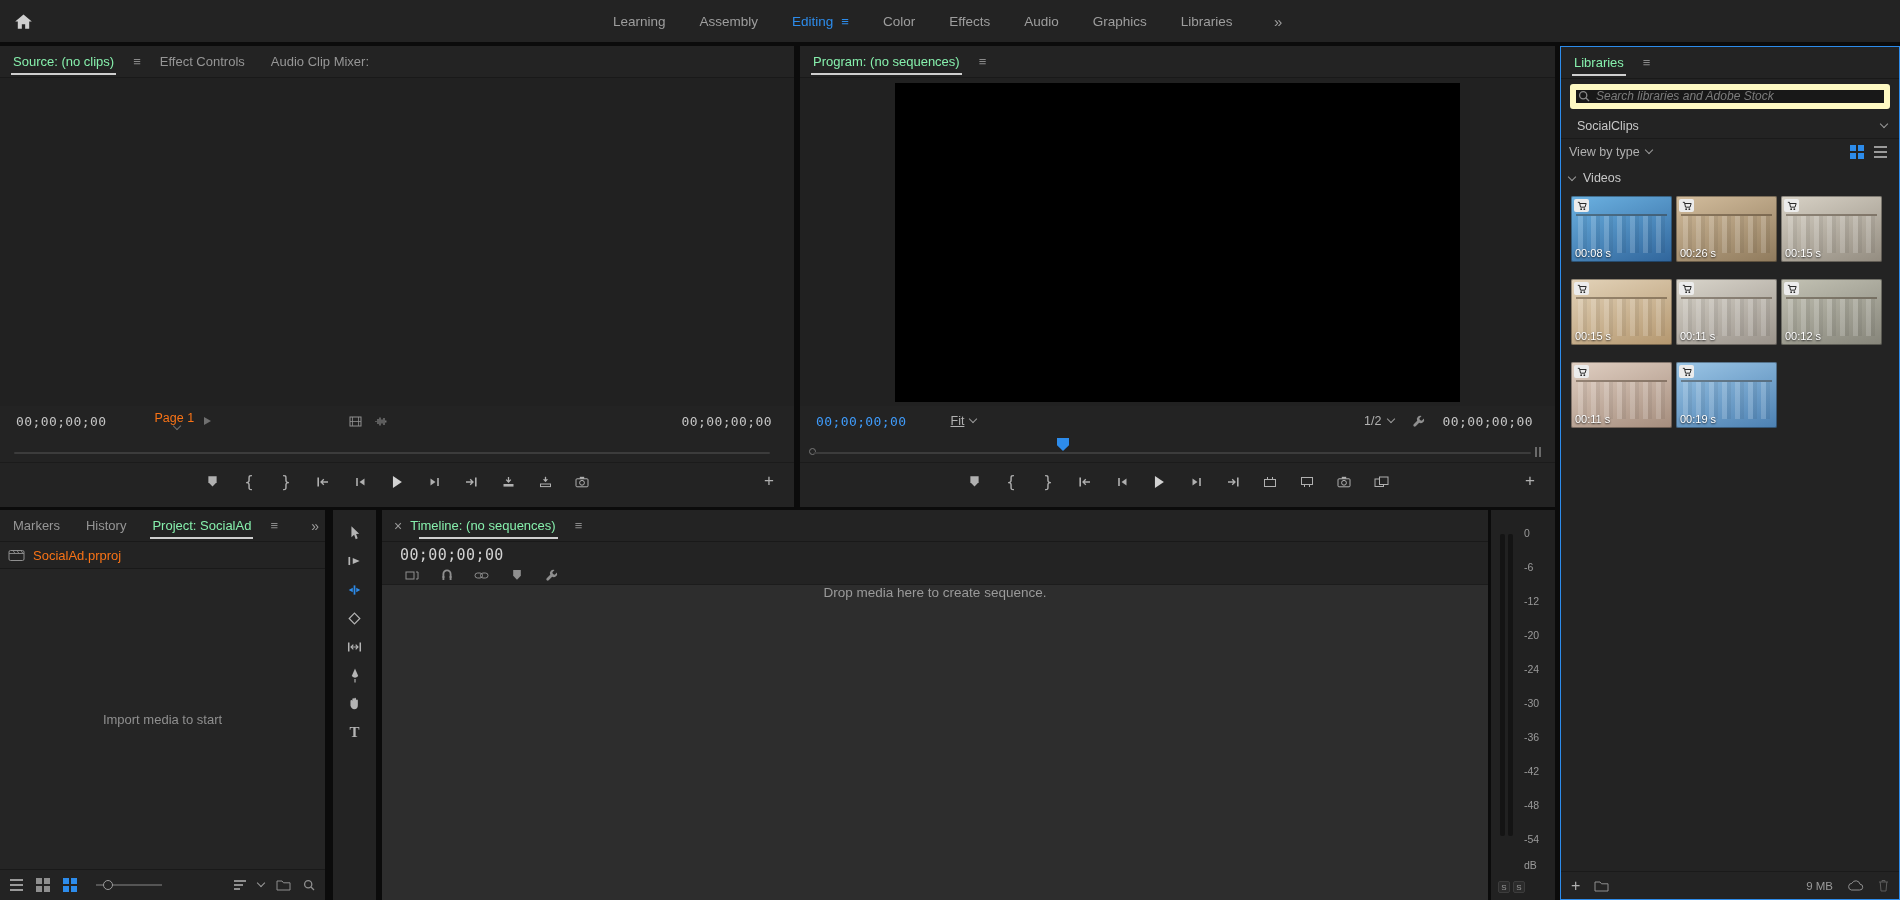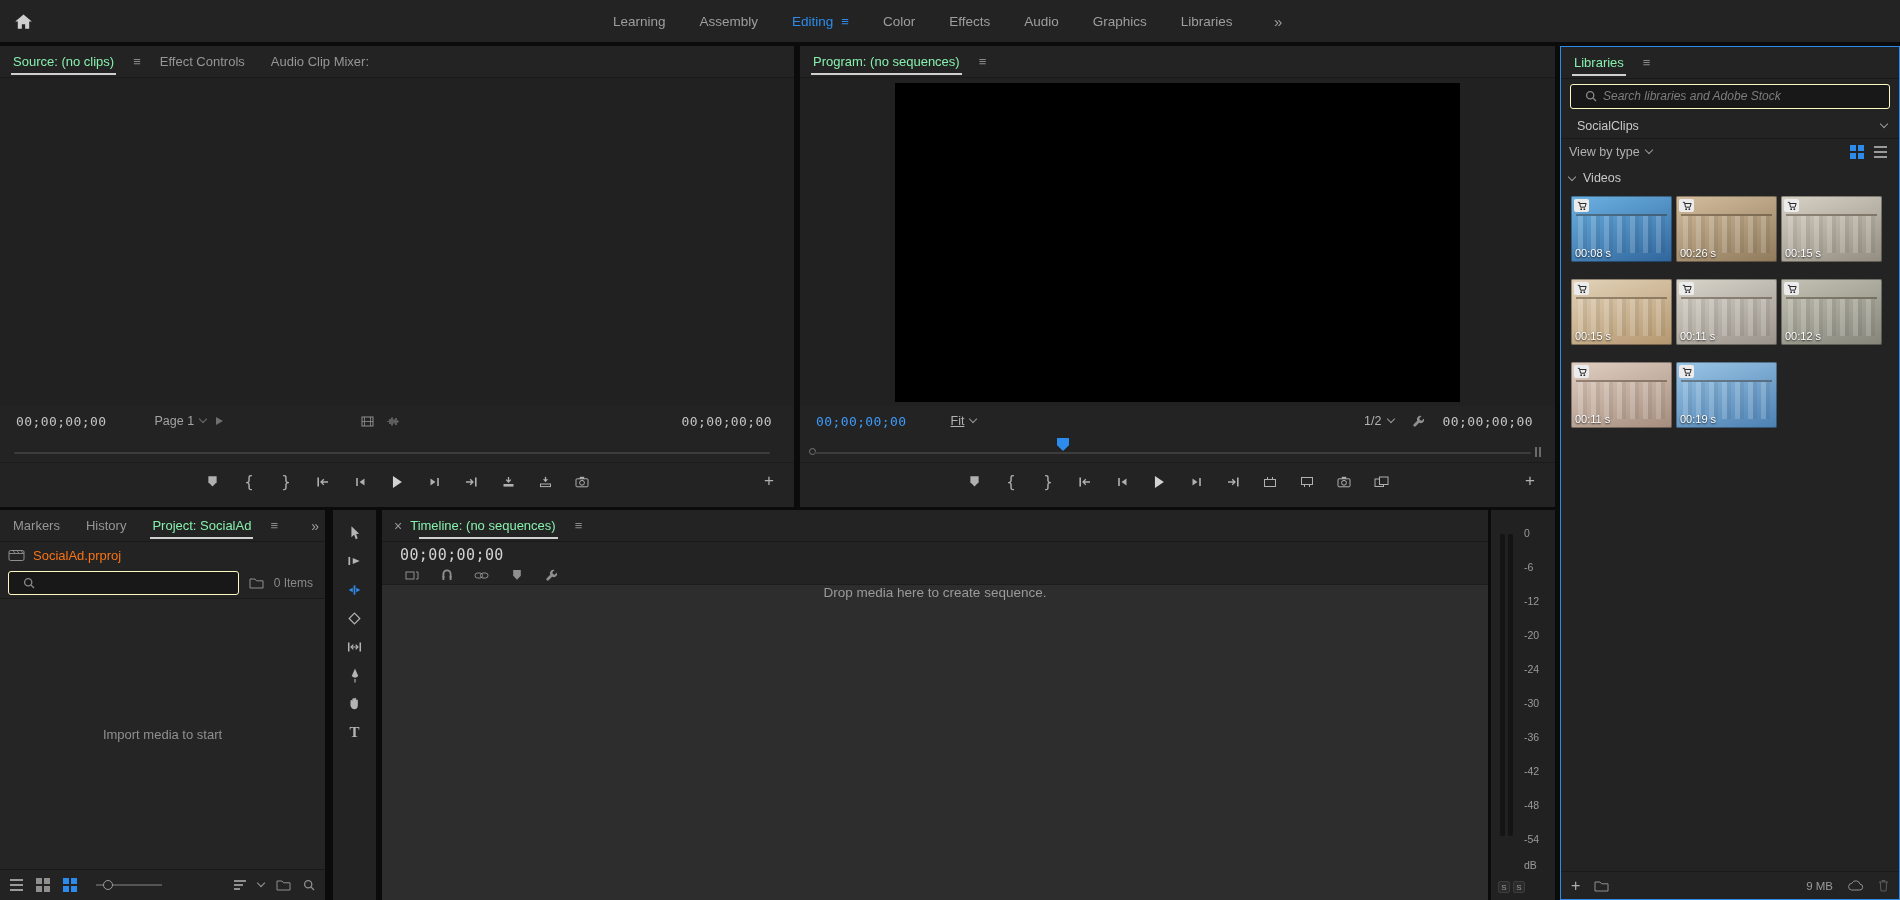--- a/index.html
+++ b/index.html
@@ -26,40 +26,40 @@
 
 
 .source{left:0;top:46px;width:794px;height:461px;display:flex;flex-direction:column;}
 .program{left:800px;top:46px;width:755px;height:461px;display:flex;flex-direction:column;}
 .viewer{flex:0 0 328px;background:#212121;display:flex;justify-content:center;align-items:flex-start;}
 .videoblack{width:565px;height:319px;margin-top:5px;background:#000;}
 .mon-tc-row{height:30px;display:flex;align-items:center;padding:0 22px 0 16px;font-size:13px;}
 .tc{font-family:"DejaVu Sans Mono",monospace;font-size:13px;letter-spacing:.4px;color:#c4c4c4;}
 .tc.blue{color:var(--tc-blue);}
 .dd{display:flex;align-items:center;color:#b2b2b2;font-size:12.5px;}
-.dd.dim{color:#a3a3a3;}
+.dd.dim{color:#f97316;flex-direction:column;}
 .dd.dim .chev{border-color:#6f6f6f;}
 .mini-play{width:0;height:0;border-left:7px solid #6f6f6f;border-top:4.5px solid transparent;border-bottom:4.5px solid transparent;margin-left:10px;}
 .mon-scrub{height:26px;position:relative;}
 .scrub-track{position:absolute;left:14px;right:24px;top:16px;height:2px;background:#3c3c3c;border-radius:1px;}
 .scrub-dot{position:absolute;left:9px;top:12px;width:7px;height:7px;border:1.5px solid #787878;border-radius:50%;}
 .scrub-end{position:absolute;right:14px;top:11px;display:flex;gap:2px;}
 .scrub-end i{width:2px;height:10px;background:#6a6a6a;}
 .playhead{position:absolute;left:257px;top:2px;width:12px;height:13px;background:var(--accent);clip-path:polygon(0 0,100% 0,100% 55%,50% 100%,0 55%);}
 .mon-transport{flex:1;display:flex;align-items:flex-start;justify-content:center;gap:20px;padding-top:10px;position:relative;border-top:1px solid #1b1b1b;}
 .ticon{width:17px;height:17px;display:flex;align-items:center;justify-content:center;color:#b0b0b0;}
 .ticon.brace{font-size:15px;color:#b0b0b0;font-family:"DejaVu Sans Mono",monospace;}
 .ticon.play{color:#d2d2d2;}
 .flip{transform:scaleX(-1);}
 .plus-btn{position:absolute;right:20px;top:8px;font-size:17px;color:#b0b0b0;}
 
 
 .libraries{left:1560px;top:46px;width:340px;height:854px;border:1px solid var(--accent);}
 .lib-search{height:34px;display:flex;align-items:center;padding:0 9px;}
-.searchbox{flex:1;height:25px;background:#181818;border:1px solid #fef9c3;border-radius:3px;display:flex;align-items:center;padding:0 14px;gap:6px;color:#8a8a8a;}
+.searchbox{flex:1;height:25px;background:#181818;border:6px solid #fef9c3;border-radius:3px;display:flex;align-items:center;padding:0 2px;gap:6px;color:#8a8a8a;}
 .searchbox input{flex:1;background:transparent;border:none;outline:none;color:#c8c8c8;font-size:12px;font-family:"Liberation Sans",sans-serif;}
 .searchbox input::placeholder{color:#7d7d7d;font-style:italic;}
 .lib-select{height:26px;display:flex;align-items:center;padding:0 12px 0 16px;border-bottom:1px solid #1a1a1a;color:#c8c8c8;font-size:12.5px;}
 .lib-select .chev{margin-left:auto;}
 .lib-viewbar{height:26px;display:flex;align-items:center;padding:0 12px 0 8px;color:#b0b0b0;font-size:12.5px;}
 .view-toggles{margin-left:auto;display:flex;align-items:center;gap:10px;}
 .grid-ic{display:inline-grid;grid-template-columns:6px 6px;gap:2px;}
 .grid-ic i{width:6px;height:6px;background:var(--accent);}
 .list-ic{display:flex;flex-direction:column;gap:2.5px;}
 .list-ic i{width:13px;height:2.2px;background:#9a9a9a;}
@@ -512,37 +512,20 @@
     </div>
     <div class="file-row">
       <span class="icon-dim">
           <svg width="17" height="13" viewBox="0 0 17 13">
             <rect x="1" y="1.5" width="15" height="10" rx="1.5" fill="none" stroke="currentColor"></rect>
             <path d="M1 4.5 H16 M5 1.5 L7 4.5 M9 1.5 L11 4.5 M13 1.5 L15 4.5" stroke="currentColor" stroke-width="0.9"></path>
           </svg>
         </span>
       <span>SocialAd.prproj</span>
     </div>
-    <div class="proj-search-row">
-      <div class="searchbox proj-search">
-        <span>
-            <svg width="12" height="12" viewBox="0 0 12 12">
-              <circle cx="5.2" cy="5.2" r="3.6" fill="none" stroke="currentColor" stroke-width="1.3"></circle>
-              <path d="M8 8 L11 11" stroke="currentColor" stroke-width="1.3"></path>
-            </svg>
-          </span>
-        <input type="text" style="">
-      </div>
-      <span class="icon-dim">
-          <svg width="15" height="12" viewBox="0 0 15 12">
-            <path d="M1 2 H6 L7.5 3.8 H14 V11 H1 Z" fill="none" stroke="currentColor"></path>
-          </svg>
-        </span>
-      <span class="items-count">0 Items</span>
-    </div>
     <div class="media-area">
       <span class="media-empty">Import media to start</span>
     </div>
     <div class="proj-toolbar">
       <span class="list-ic">
           <i></i>
           <i></i>
           <i></i>
         </span>
       <span class="grid-ic" style="--x:0;">

